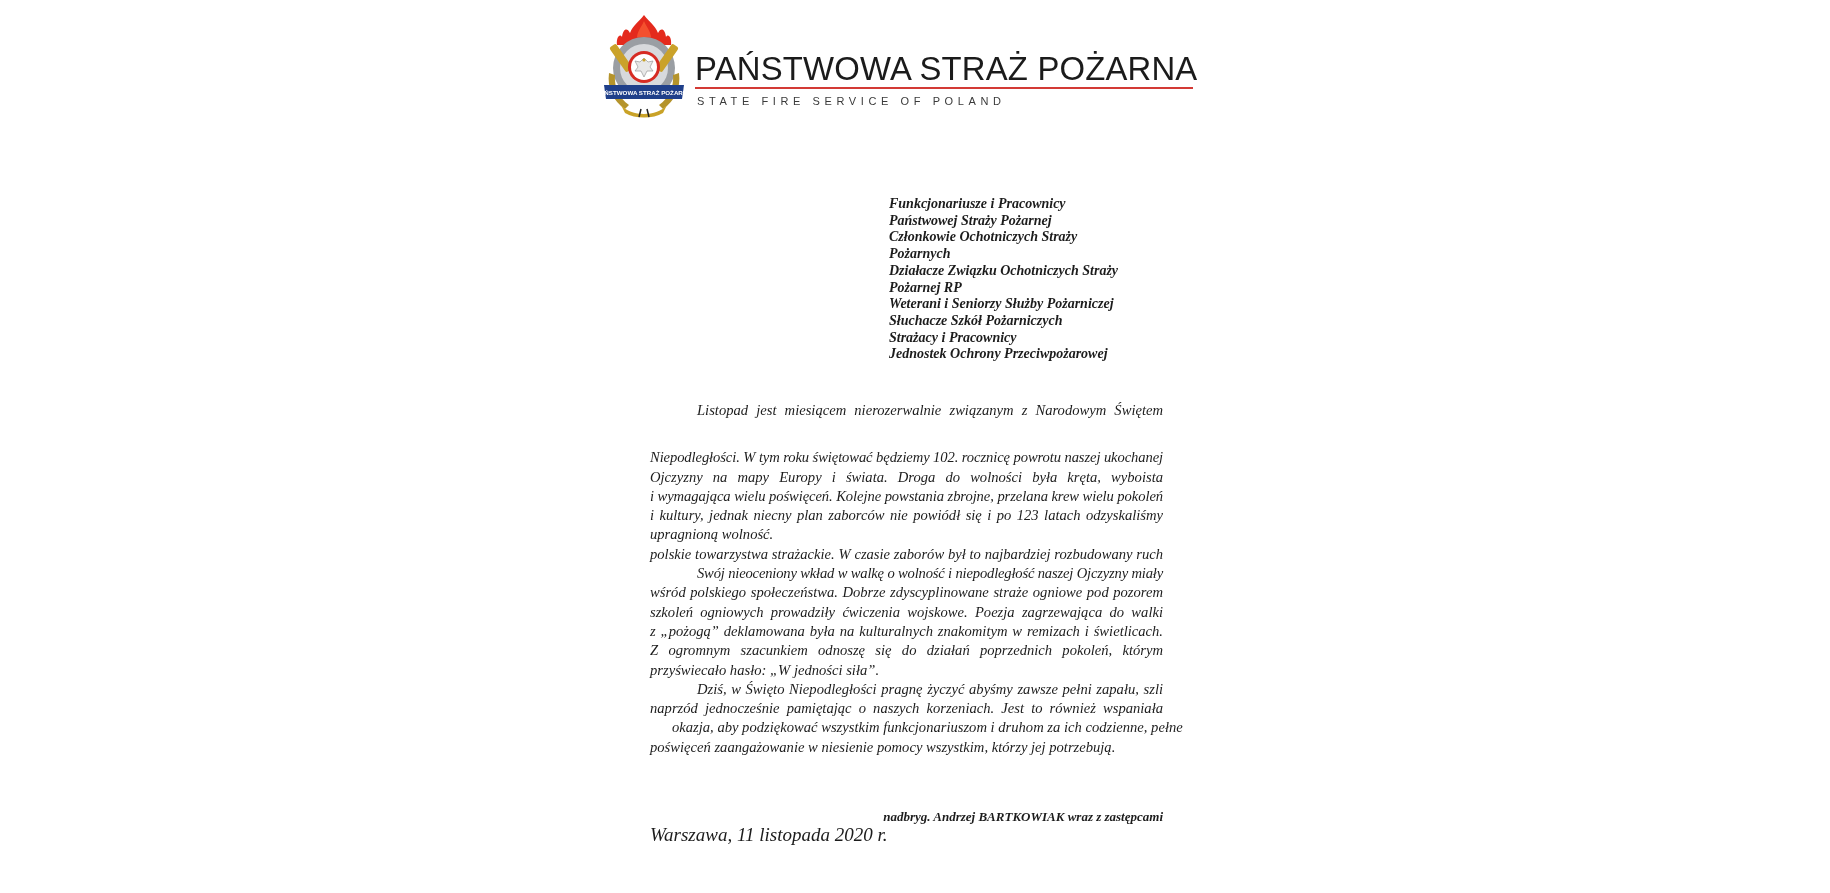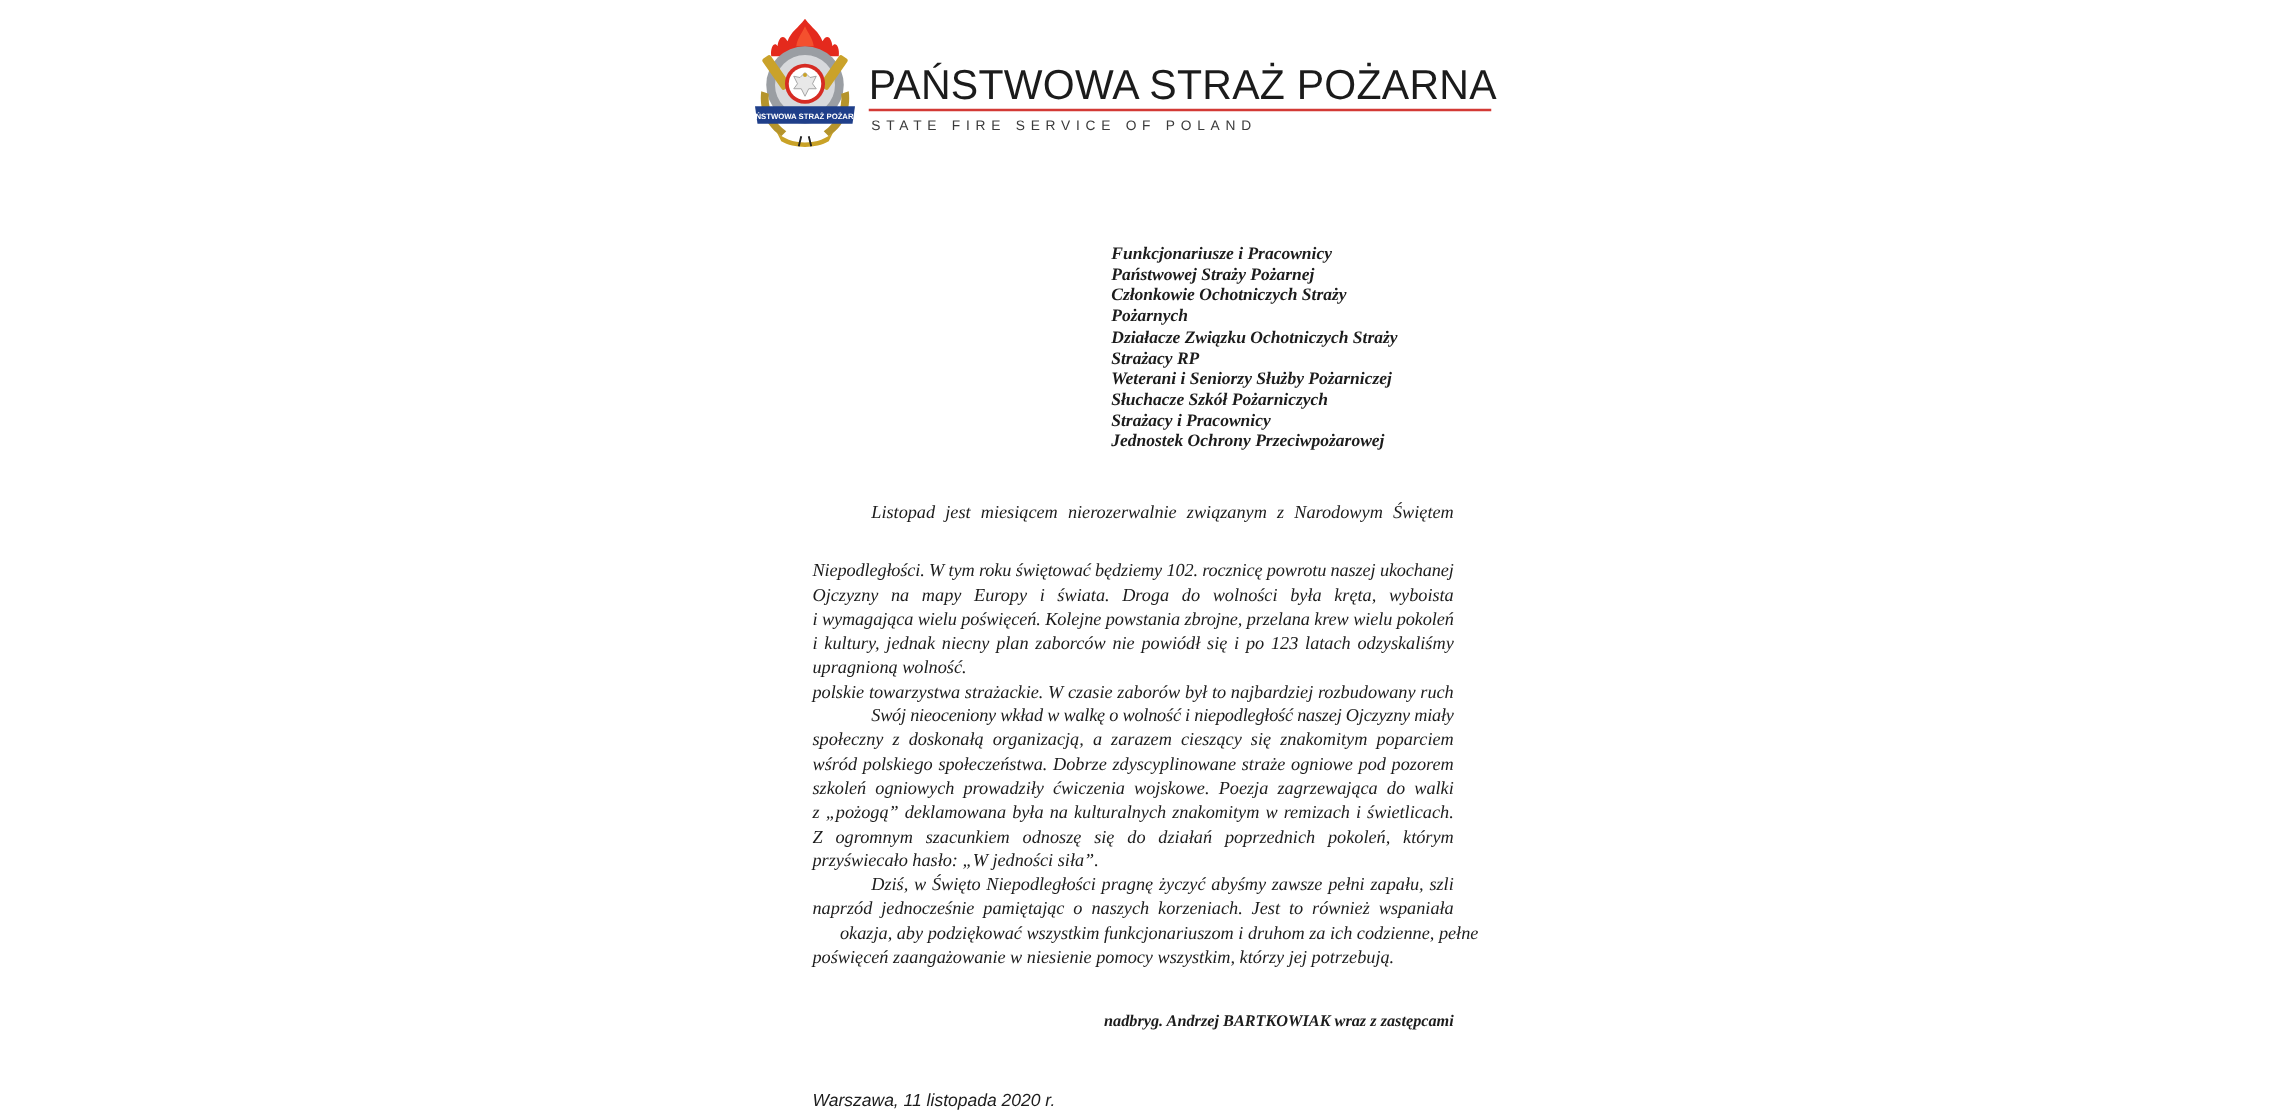--- a/index.html
+++ b/index.html
@@ -9,21 +9,21 @@
   .redline { position:absolute; left:695px; top:87px; width:498px; height:2px; background:#d33a35; }
   .subtitle { position:absolute; left:697px; top:95px; font-family:"Liberation Sans", sans-serif; font-size:11px; letter-spacing:4.6px; color:#3a3a3a; white-space:nowrap; }
   .addressees { position:absolute; left:889px; top:196px; font-family:"Liberation Serif", serif; font-style:italic; font-weight:bold; font-size:14px; line-height:16.7px; color:#1c1c1c; }
   .addressees div { white-space:nowrap; }
   .body { position:absolute; left:650px; top:401px; width:513px; font-family:"Liberation Serif", serif; font-style:italic; font-size:14.6px; line-height:19.3px; color:#1c1c1c; }
   .line { display:block; text-align:justify; text-align-last:justify; white-space:nowrap; height:19.3px; overflow:visible; }
   .line.j { white-space:normal; }
   .line.last { text-align-last:left; }
   .line.indent { padding-left:47px; }
   .signature { position:absolute; right:667px; top:809px; font-family:"Liberation Serif", serif; font-style:italic; font-weight:bold; font-size:13px; color:#1c1c1c; white-space:nowrap; }
-  .date { position:absolute; left:650px; top:872px; font-family:Liberation Sans, sans-serif; font-style:italic; font-size:14px; color:#1c1c1c; white-space:nowrap; }
+  .date { position:absolute; left:650px; top:824px; font-family:Liberation Serif, serif; font-style:italic; font-size:19px; color:#1c1c1c; white-space:nowrap; }
 </style>
 </head>
 <body>
 
 <div class="logo">
   <svg width="82" height="106" viewBox="0 0 82 106">
 
     <path d="M41 2 C35 10 30 12 27 20 C24 14 20 16 19 24 C17 20 13 24 14 32 L68 32 C69 24 65 20 63 24 C62 16 58 14 55 20 C52 12 47 10 41 2 Z" fill="#e42a1d"></path>
     <path d="M41 8 C38 15 35 17 34 24 L48 24 C47 17 44 15 41 8Z" fill="#ff6a3a" opacity="0.6"></path>
 
@@ -50,40 +50,39 @@
 <div class="title">PAŃSTWOWA STRAŻ POŻARNA</div>
 <div class="redline"></div>
 <div class="subtitle">STATE FIRE SERVICE OF POLAND</div>
 
 <div class="addressees">
   <div>Funkcjonariusze i Pracownicy</div>
   <div>Państwowej Straży Pożarnej</div>
   <div>Członkowie Ochotniczych Straży</div>
   <div>Pożarnych</div>
   <div>Działacze Związku Ochotniczych Straży</div>
-  <div>Strażacy RP</div>
+  <div>Pożarnej RP</div>
   <div>Weterani i Seniorzy Służby Pożarniczej</div>
   <div>Słuchacze Szkół Pożarniczych</div>
   <div>Strażacy i Pracownicy</div>
   <div>Jednostek Ochrony Przeciwpożarowej</div>
 </div>
 
 <div class="body">
   <div>
     <span class="line j indent" style="white-space: nowrap;">Listopad jest miesiącem nierozerwalnie związanym z Narodowym Świętem</span>
     <span class="line j" style="white-space: nowrap; letter-spacing: -0.098px; margin-top: 28px;">Niepodległości. W tym roku świętować będziemy 102. rocznicę powrotu naszej ukochanej</span>
     <span class="line j" style="white-space: nowrap;">Ojczyzny na mapy Europy i świata. Droga do wolności była kręta, wyboista</span>
     <span class="line j" style="white-space: nowrap; letter-spacing: -0.076px;">i wymagająca wielu poświęceń. Kolejne powstania zbrojne, przelana krew wielu pokoleń</span>
     <span class="line j" style="white-space: nowrap;">i  kultury, jednak niecny plan zaborców nie powiódł się i po 123 latach odzyskaliśmy</span>
     <span class="line last" style="white-space: nowrap;">upragnioną wolność.</span>
   </div>
   <div>
     <span class="line j" style="white-space: nowrap;">polskie towarzystwa strażackie. W czasie zaborów był to najbardziej rozbudowany ruch</span>
     <span class="line j indent" style="white-space: nowrap; letter-spacing: -0.173px;">Swój nieoceniony wkład w walkę o wolność i niepodległość naszej Ojczyzny miały</span>
-    <span class="line j" style="white-space: nowrap;">społeczny z doskonałą organizacją, a zarazem cieszący się znakomitym poparciem</span>
     <span class="line j" style="white-space: nowrap;">wśród polskiego społeczeństwa. Dobrze zdyscyplinowane straże ogniowe pod pozorem</span>
     <span class="line j" style="white-space: nowrap;">szkoleń ogniowych prowadziły ćwiczenia wojskowe. Poezja zagrzewająca do walki</span>
     <span class="line j" style="white-space: nowrap;">z „pożogą” deklamowana była na kulturalnych znakomitym w remizach i świetlicach.</span>
     <span class="line j" style="white-space: nowrap;">Z ogromnym szacunkiem odnoszę się do działań poprzednich pokoleń, którym</span>
     <span class="line last" style="white-space: nowrap;">przyświecało hasło: „W jedności siła”.</span>
   </div>
   <div>
     <span class="line j indent" style="white-space: nowrap;">Dziś, w Święto Niepodległości pragnę życzyć abyśmy zawsze pełni zapału, szli</span>
     <span class="line j" style="white-space: nowrap;">naprzód jednocześnie pamiętając o naszych korzeniach. Jest to również wspaniała</span>
     <span class="line j" style="white-space: nowrap; margin-left: 22px;">okazja, aby podziękować wszystkim funkcjonariuszom i druhom za ich codzienne, pełne</span>

